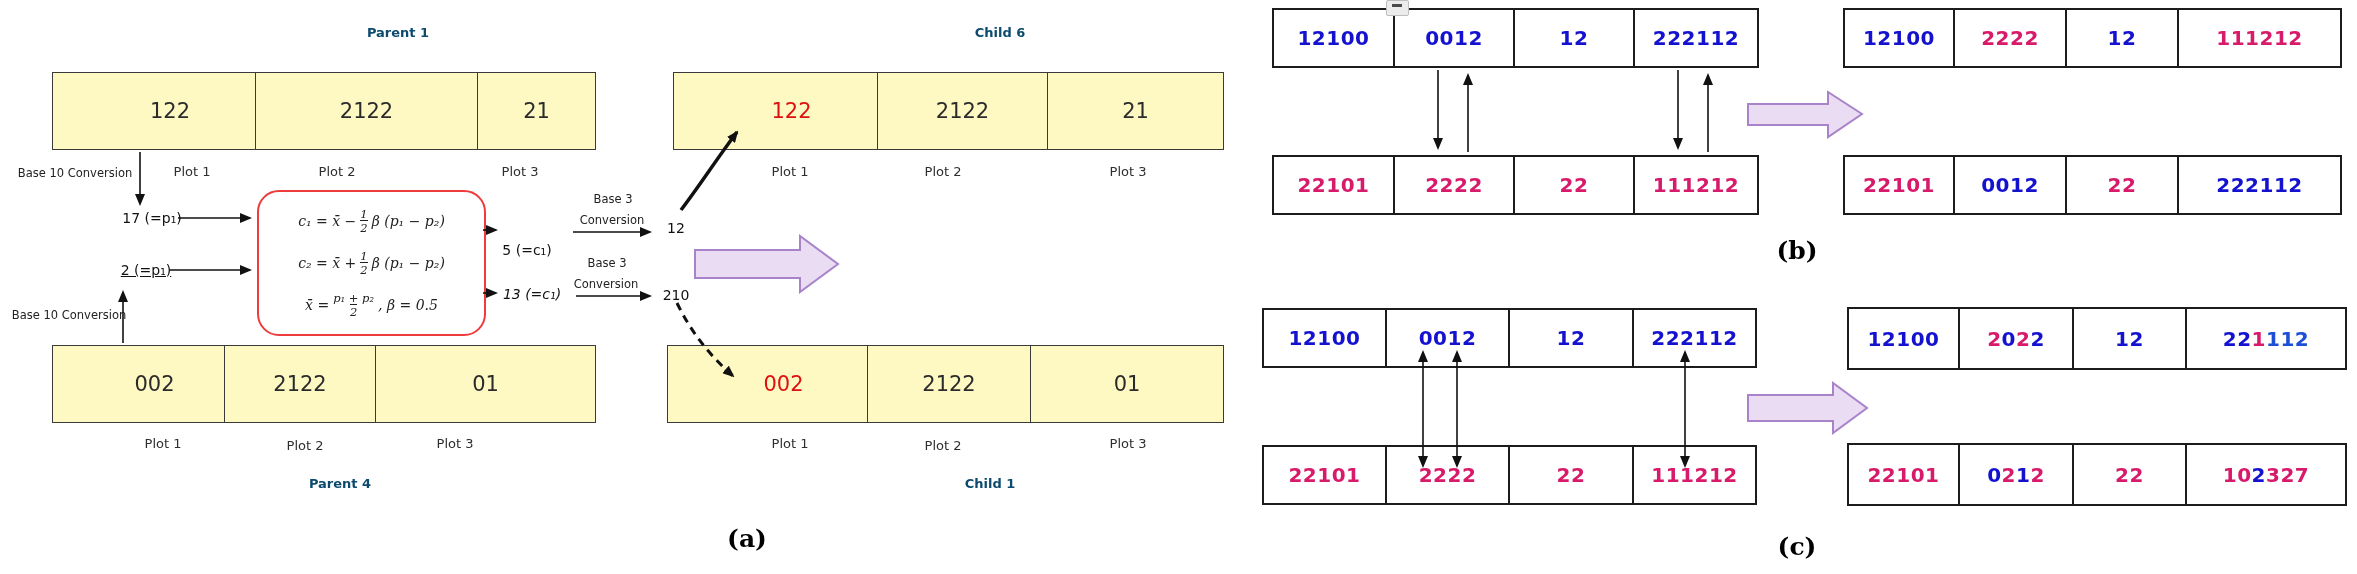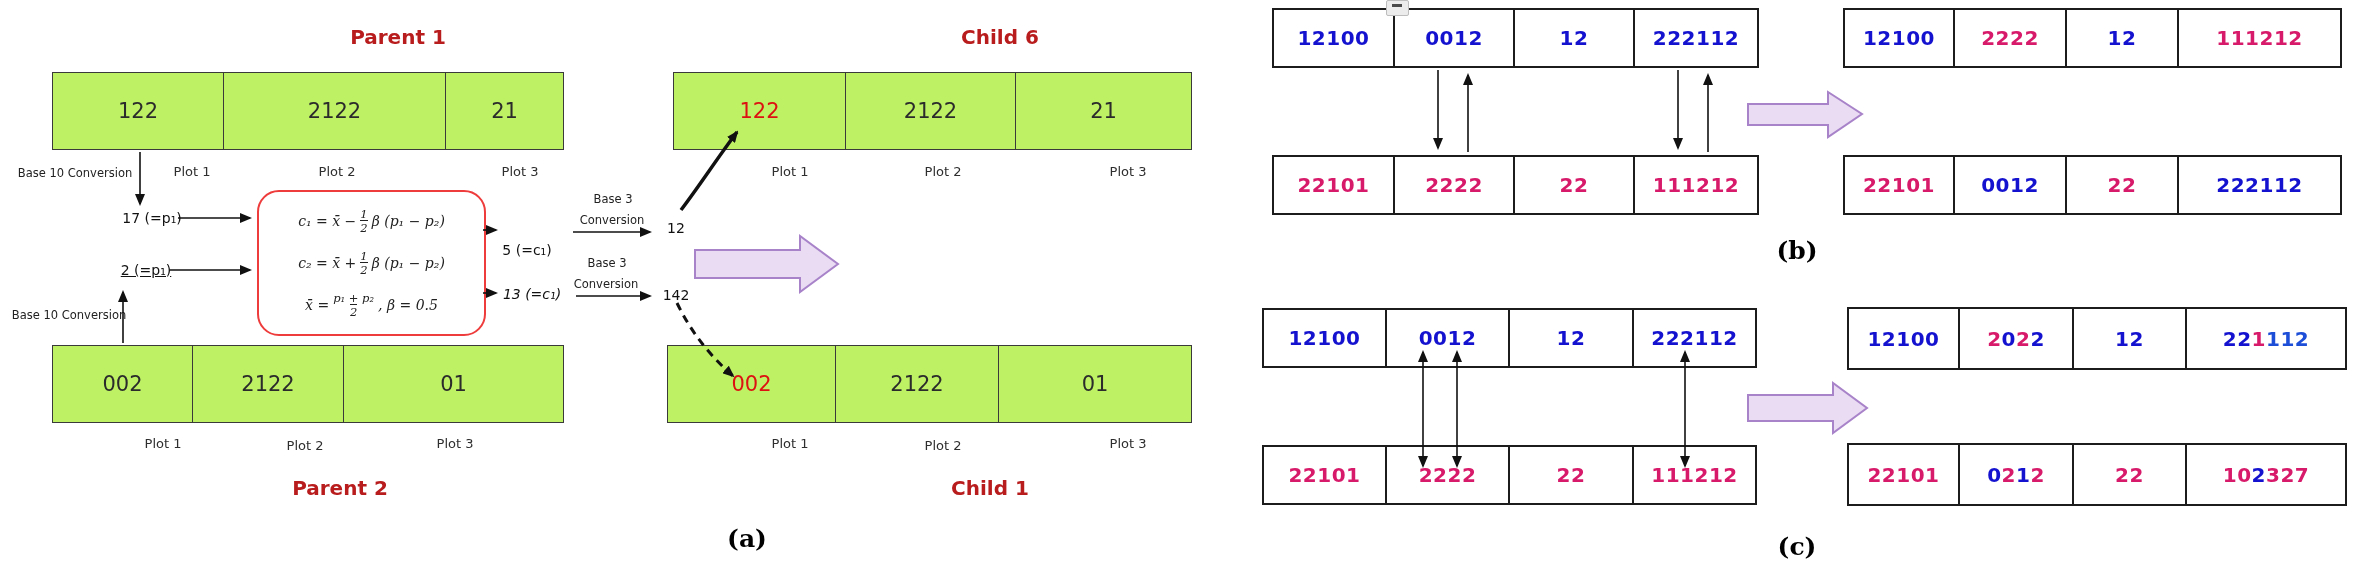--- a/index.html
+++ b/index.html
@@ -1,29 +1,29 @@
 <!DOCTYPE html>
 <html><head>
 <meta charset="utf-8">
 <style>
   html,body{margin:0;padding:0;background:#fff;}
   .stage{position:relative;width:2357px;height:574px;background:#ffffff;overflow:hidden;
          font-family:"DejaVu Sans","Liberation Sans",sans-serif;color:#222;}
   
-  .gtable{position:absolute;display:flex;border:1.5px solid #3a3a3a;background:#bef264;box-sizing:border-box;}
+  .gtable{position:absolute;display:flex;border:1.5px solid #3a3a3a;background:#fef9c3;box-sizing:border-box;padding-left:32px;}
   .gcell{box-sizing:border-box;border-right:1.5px solid #3a3a3a;display:flex;align-items:center;justify-content:center;
          font-size:21px;color:#2b2b2b;}
   .gcell:last-child{border-right:none;}
   .redtext{}
   
   .btable{position:absolute;display:flex;border:2px solid #1c1c1c;background:#fff;box-sizing:border-box;}
   .bcell{box-sizing:border-box;border-right:2px solid #1c1c1c;display:flex;align-items:center;justify-content:center;
          font-size:20px;font-weight:bold;letter-spacing:0.5px;}
   .bcell:last-child{border-right:none;}
-  .ptitle{position:absolute;font-weight:bold;font-size:20px;color:#b91c1c;transform:translateX(-50%);white-space:nowrap;}
+  .ptitle{position:absolute;font-weight:bold;font-size:13px;color:#0c4a6e;transform:translateX(-50%);white-space:nowrap;}
   .plot{position:absolute;font-size:13px;color:#2e2e2e;transform:translateX(-50%);white-space:nowrap;}
   .convlabel{position:absolute;font-size:11.5px;color:#222;transform:translateX(-50%);white-space:nowrap;}
   .flownum{position:absolute;font-size:14px;color:#111;transform:translateX(-50%);white-space:nowrap;}
   .caption{position:absolute;font-family:"DejaVu Serif","Liberation Serif",serif;font-weight:bold;font-size:25px;
            color:#000;transform:translateX(-50%);white-space:nowrap;}
   .formula-box{position:absolute;left:257px;top:190px;width:225px;height:142px;border:2px solid #ee3b3b;
                border-radius:22px;display:flex;flex-direction:column;justify-content:space-evenly;align-items:center;
                font-family:"DejaVu Serif","Liberation Serif",serif;font-style:italic;font-size:14px;color:#222;background:#fff;}
   .fline{display:flex;align-items:center;white-space:nowrap;}
   .fline > span{margin:0 2px;}
@@ -61,21 +61,21 @@
   <div class="plot" style="left:1128px;top:164px;">Plot 3</div>
 
   <div class="gtable" style="left:52px;top:345px;height:78px;">
     <div class="gcell" style="width:140px">002</div>
     <div class="gcell" style="width:151px">2122</div>
     <div class="gcell" style="width:219px">01</div>
   </div>
   <div class="plot" style="left:163px;top:436px;">Plot 1</div>
   <div class="plot" style="left:305px;top:438px;">Plot 2</div>
   <div class="plot" style="left:455px;top:436px;">Plot 3</div>
-  <div class="ptitle" style="left:340px;top:476px;">Parent 2</div>
+  <div class="ptitle" style="left:340px;top:476px;">Parent 4</div>
 
   <div class="gtable" style="left:667px;top:345px;height:78px;">
     <div class="gcell redtext" style="width: 168px; color: rgb(221, 17, 17);">002</div>
     <div class="gcell" style="width:163px">2122</div>
     <div class="gcell" style="width:192px">01</div>
   </div>
   <div class="plot" style="left:790px;top:436px;">Plot 1</div>
   <div class="plot" style="left:943px;top:438px;">Plot 2</div>
   <div class="plot" style="left:1128px;top:436px;">Plot 3</div>
   <div class="ptitle" style="left:990px;top:476px;">Child 1</div>
@@ -87,21 +87,21 @@
   <div class="flownum" style="left:146px;top:262px;text-decoration:underline;">2 (=p₁)</div>
   <div class="flownum" style="left:527px;top:223px;margin-top:19px;">5 (=c₁)</div>
   <div class="flownum" style="left:532px;top:286px;font-style:italic;">13 (=c₁)</div>
 
   <div class="convlabel" style="left:613px;top:192px;">Base 3</div>
   <div class="convlabel" style="left:612px;top:213px;">Conversion</div>
   <div class="convlabel" style="left:607px;top:256px;">Base 3</div>
   <div class="convlabel" style="left:606px;top:277px;">Conversion</div>
 
   <div class="flownum" style="left:676px;top:220px;">12</div>
-  <div class="flownum" style="left:676px;top:287px;">142</div>
+  <div class="flownum" style="left:676px;top:287px;">210</div>
 
   <div class="formula-box" style="border-color: rgb(238, 59, 59);">
     <div class="fline">
       <span>c₁ = x̄ −</span>
       <span class="frac">
           <span class="num">1</span>
           <span class="den">2</span>
         </span>
       <span>β (p₁ − p₂)</span>
     </div>

